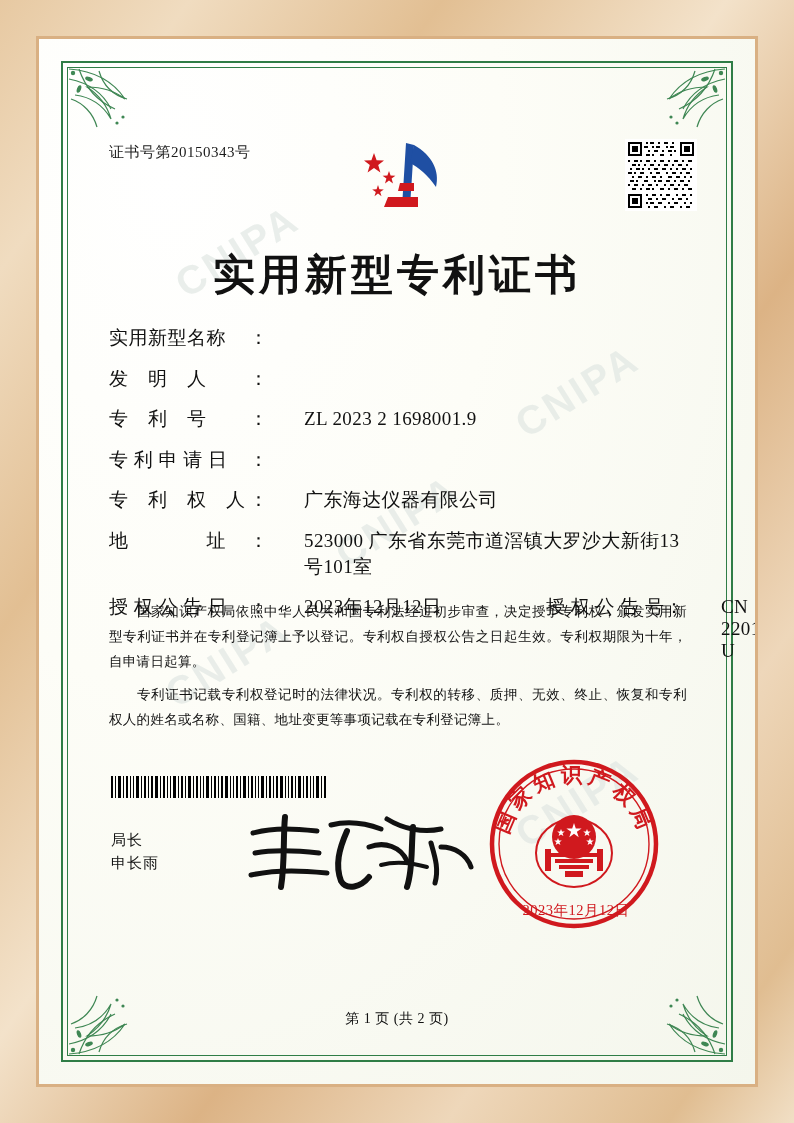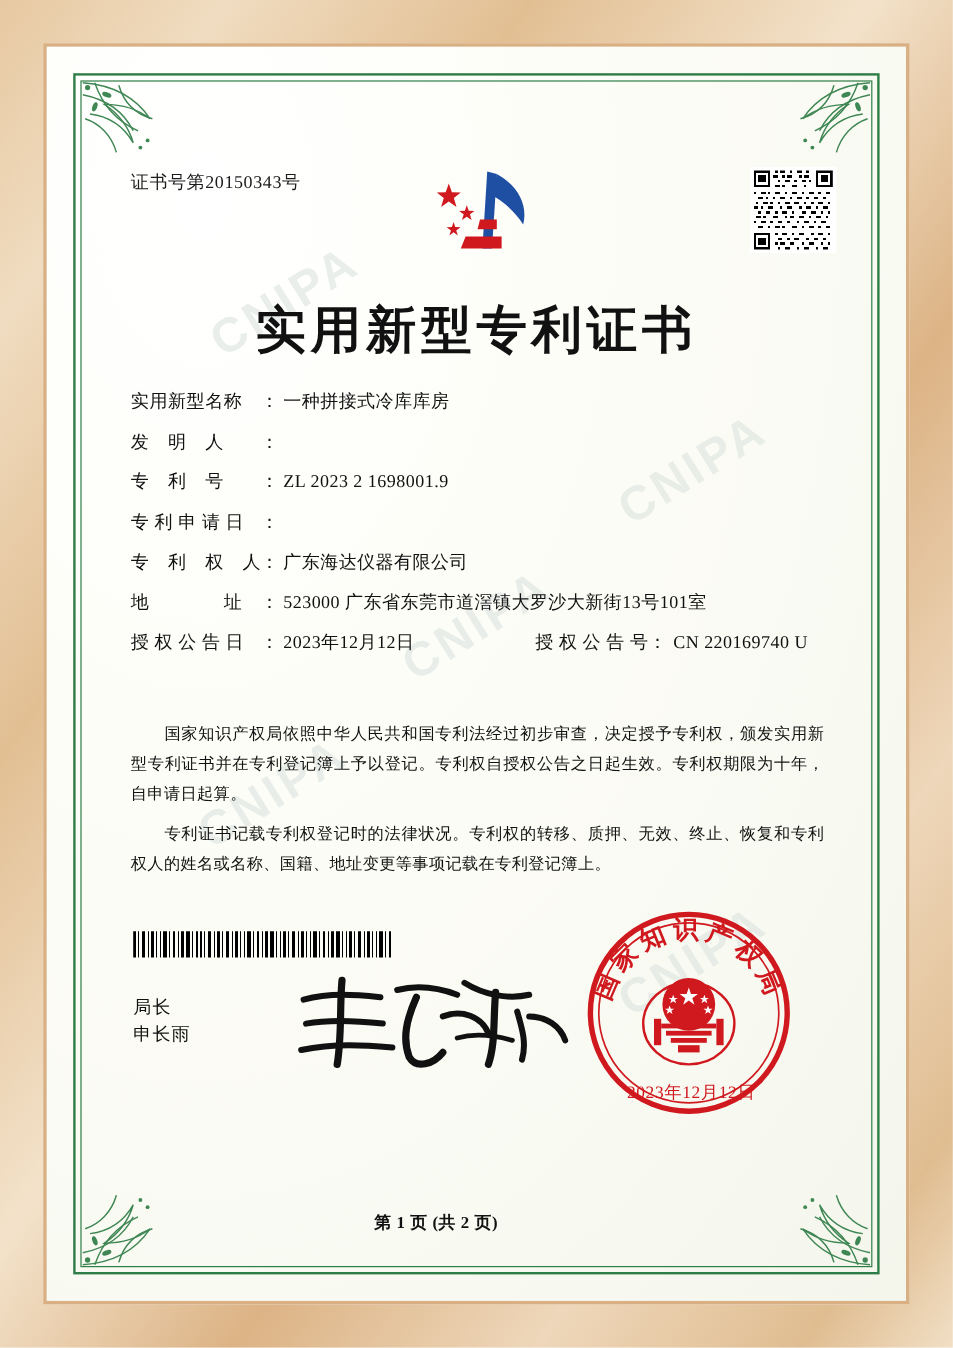--- a/index.html
+++ b/index.html
@@ -152,22 +152,23 @@
   .fields {
     position: absolute;
     left: 70px;
     top: 286px;
     width: 580px;
   }
   .field-row {
     display: flex;
     align-items: baseline;
     margin-bottom: 14.5px;
-    font-size: 15px;
+    font-size: 19px;
     color: #111111;
+    gap: 32px;
   }
   .field-label {
     width: 108px;
     flex: 0 0 108px;
     letter-spacing: 0.5px;
     white-space: nowrap;
   }
   .field-colon {
     flex: 0 0 auto;
     margin-right: 4px;
@@ -252,26 +253,25 @@
     color: #d0191e;
     font-size: 14.5px;
     letter-spacing: 0.5px;
   }
 
   
   .footer {
     position: absolute;
     left: 0;
     bottom: 56px;
-    width: 649px;
+    width: 716px;
     text-align: center;
     font-size: 14px;
     color: #111111;
     letter-spacing: 0.5px;
-    font-weight: bold;
   }
 </style>
 </head>
 <body>
 
 <div class="frame">
   <div class="frame-inner-bevel"></div>
 
   <div class="paper">
 
@@ -511,21 +511,20 @@
         </svg>
       </div>
 
       <div class="title">实用新型专利证书</div>
 
       <div class="fields">
 
         <div class="field-row">
           <span class="field-label">实用新型名称</span>
           <span class="field-colon">：</span>
-          <span class="field-value">一种拼接式冷库库房</span>
         </div>
 
         <div class="field-row">
           <span class="field-label">发　明　人</span>
           <span class="field-colon">：</span>
         </div>
 
         <div class="field-row">
           <span class="field-label">专　利　号</span>
           <span class="field-colon">：</span>

